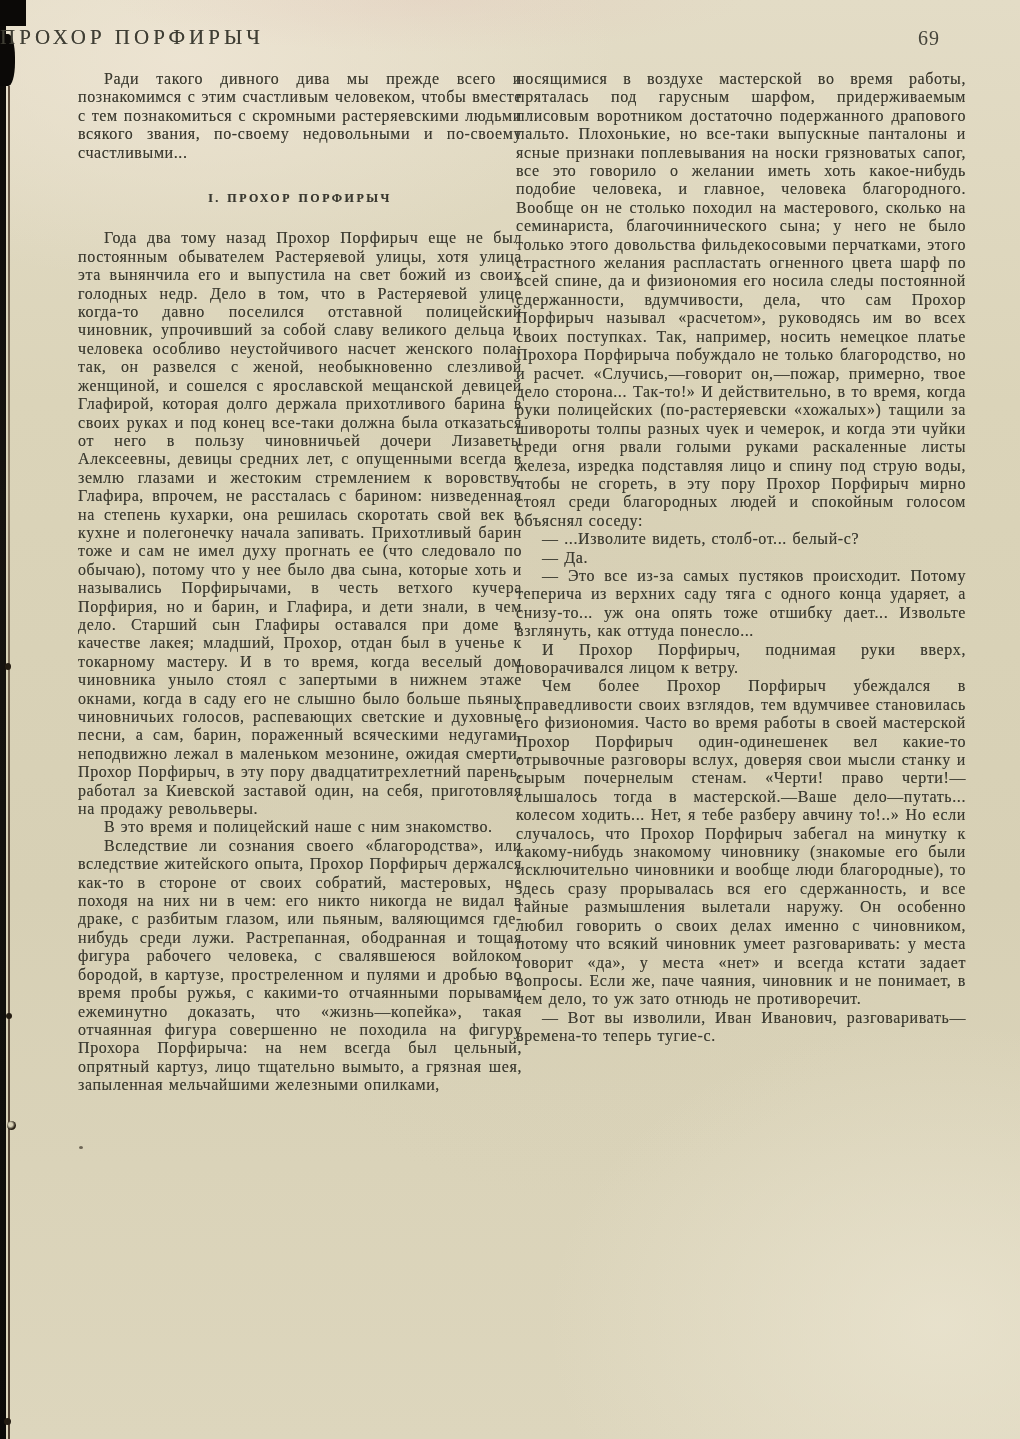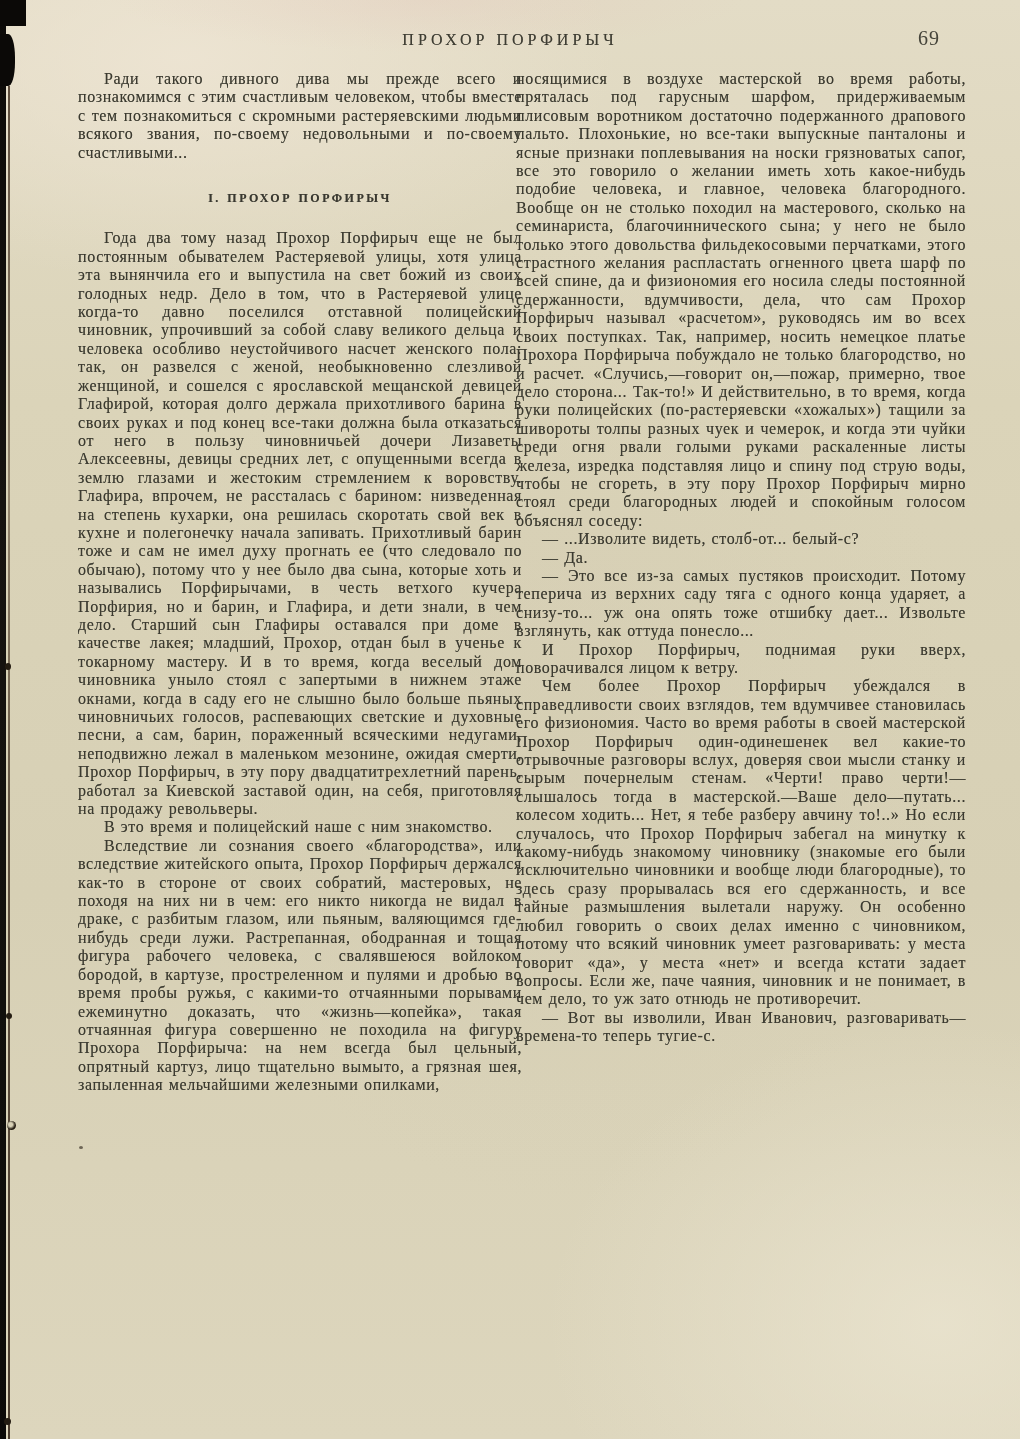--- a/index.html
+++ b/index.html
@@ -32,23 +32,22 @@
   .corner-block { position: absolute; left: 0; top: 0; width: 26px; height: 26px; background: #0b0907; }
   .edge-blob { position: absolute; left: 0; top: 34px; width: 15px; height: 52px; background: #0b0907; border-radius: 0 45% 45% 0; }
   .speck { position: absolute; background: #241c12; border-radius: 50%; }
   .speck.s1 { left: 5px;  top: 663px;  width: 6px; height: 7px; }
   .speck.s2 { left: 6px;  top: 1013px; width: 6px; height: 6px; }
   .speck.s3 { left: 7px;  top: 1121px; width: 9px; height: 9px; background: radial-gradient(circle at 40% 40%, #d8d1b6 25%, #241c12 60%); }
   .speck.s4 { left: 79px; top: 1146px; width: 4px; height: 3px; opacity: .6; }
   .speck.s5 { left: 4px;  top: 1418px; width: 7px; height: 7px; }
 
   .runhead {
-    position: absolute; top: 31px; left: 0; width: 100%;
-    text-align: center;
-    font-size: 16px; letter-spacing: 4px;
+    position: absolute; top: 25px; left: 0; width: 100%;
+    font-size: 21px; letter-spacing: 4px;
     color: #3e3d33;
     text-shadow: 0 0 0.6px rgba(62,61,51,0.55);
   }
   .pagenum {
     position: absolute; top: 27px; right: 80px;
     font-size: 20px; letter-spacing: 1px; color: #45443a;
   }
 
   .col {
     position: absolute; top: 70px;

